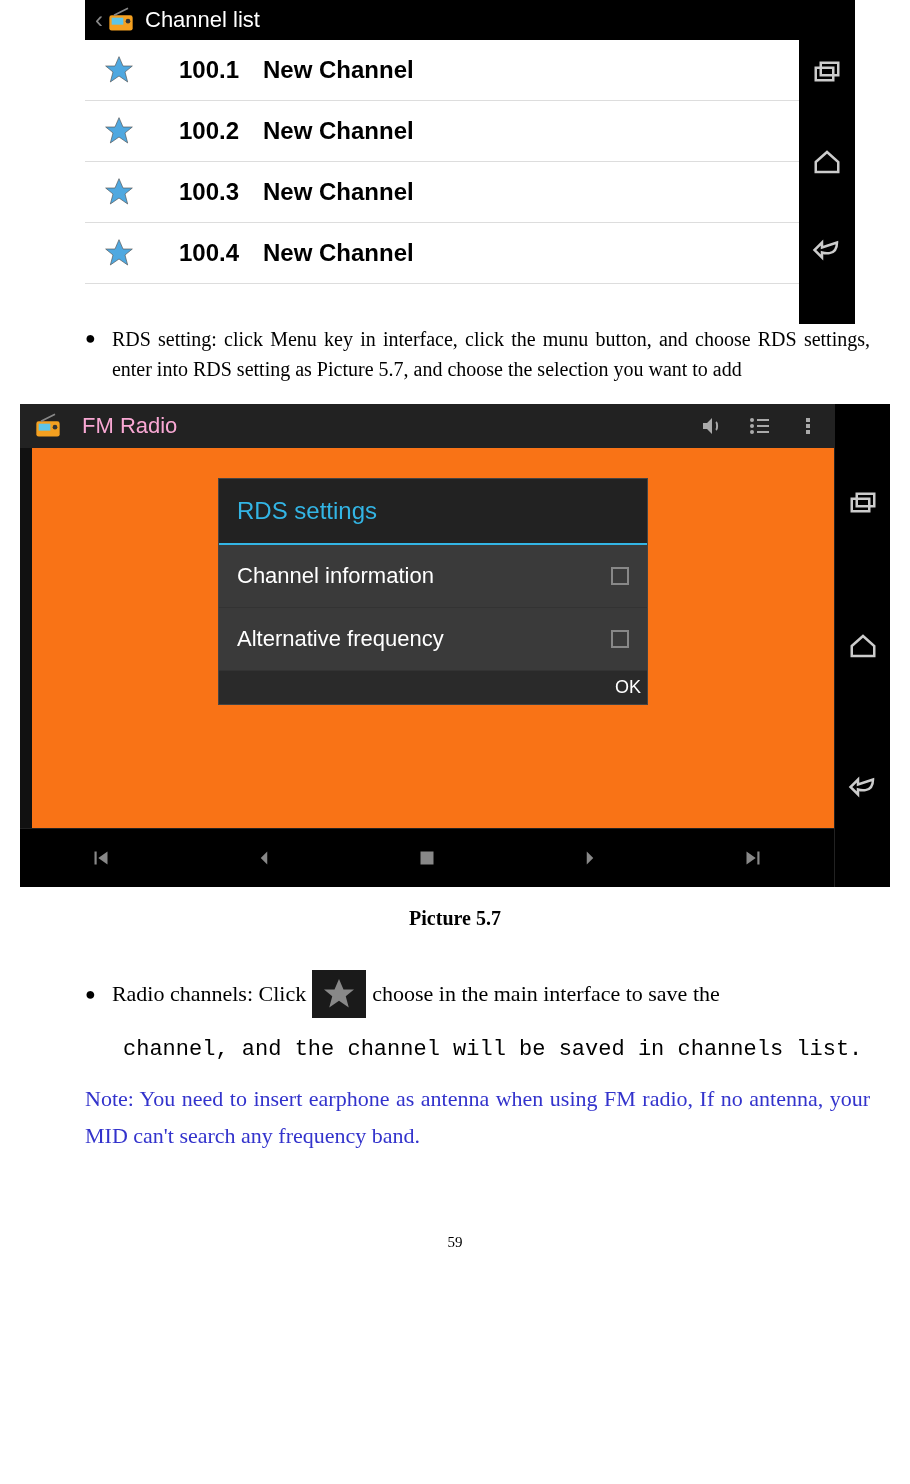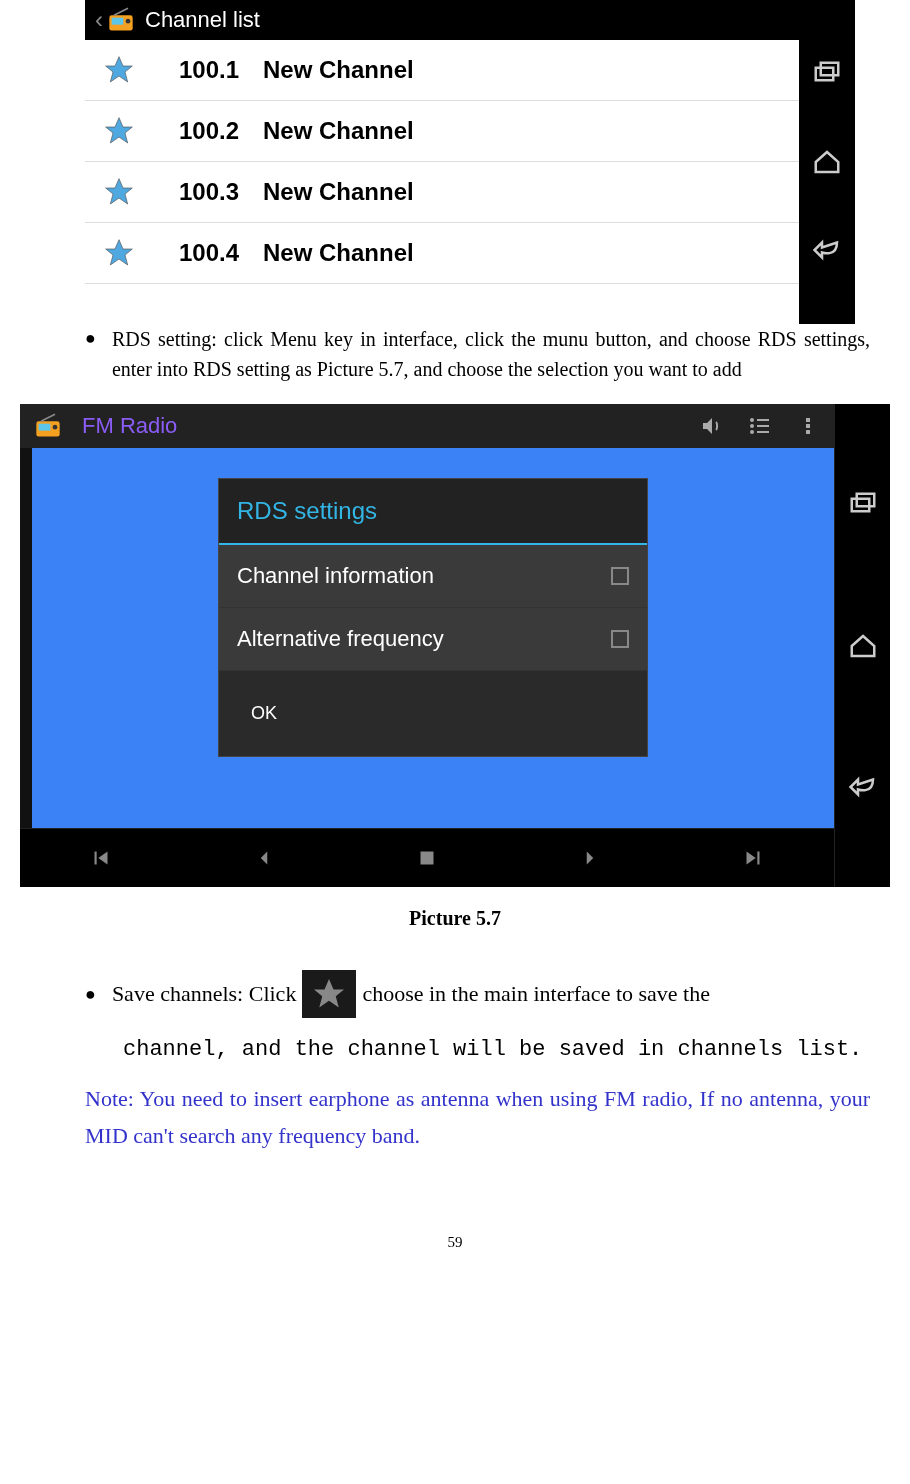--- a/index.html
+++ b/index.html
@@ -113,26 +113,26 @@
     justify-content: space-between;
     padding: 8px 14px;
     background: #222;
     color: #fff;
   }
   .ss2-topbar-left { display: flex; align-items: center; gap: 10px; }
   .ss2-title {
     font-family: Arial, sans-serif;
     font-size: 22px;
     font-weight: 300;
-    color: #8b5cf6;
+    color: #f9a8d4;
   }
   .ss2-topbar-right { display: flex; align-items: center; gap: 24px; }
   .tb-icon { width: 24px; height: 24px; color: #aaa; }
   .ss2-body {
-    background: #3b82f6;
+    background: #f97316;
     height: 380px;
     position: relative;
     display: flex;
     justify-content: center;
     padding-top: 30px;
     margin-left: 12px;
   }
   .dialog {
     width: 430px;
     border: 1px solid #444;
@@ -156,22 +156,22 @@
     border-bottom: 1px solid #333;
     background: #3a3a3a;
     gap: 34px;
   }
   .checkbox {
     width: 18px;
     height: 18px;
     border: 2px solid #888;
   }
   .dialog-ok {
-    text-align: left;
-    padding: 32px;
+    text-align: right;
+    padding: 6px;
     color: #fff;
     font-size: 18px;
     background: #2a2a2a;
   }
   .ss2-controls {
     display: flex;
     justify-content: space-around;
     align-items: center;
     padding: 16px 0;
     background: #000;
@@ -375,21 +375,21 @@
       <svg class="nav-icon" viewBox="0 0 24 24" fill="none" stroke="#ccc" stroke-width="2">
           <path d="M20 6 C20 18 8 14 8 14 L8 18 L2 12 L8 6 L8 10 C8 10 20 6 20 6 Z" fill="none"></path>
         </svg>
     </div>
   </div>
 
   <div class="caption">Picture 5.7</div>
 
   <div class="save-para">
     <span class="bullet-dot">●</span>
-    <span>Save  channels:  Click </span>
+    <span>Radio  channels:  Click </span>
     <span class="inline-star">
       <svg viewBox="0 0 24 24" width="100%" height="100%">
           <polygon points="12,2 15,9 22,9 16.5,13.5 18.5,21 12,16.5 5.5,21 7.5,13.5 2,9 9,9" fill="#888"></polygon>
         </svg>
     </span>
     <span>  choose  in  the  main  interface  to  save  the</span>
   </div>
   <div class="save-continue">channel, and the channel will be saved in channels list.</div>
 
   <div class="note">Note:  You  need  to  insert  earphone  as  antenna  when  using  FM  radio,  If  no antenna, your MID can't search any frequency band.</div>

